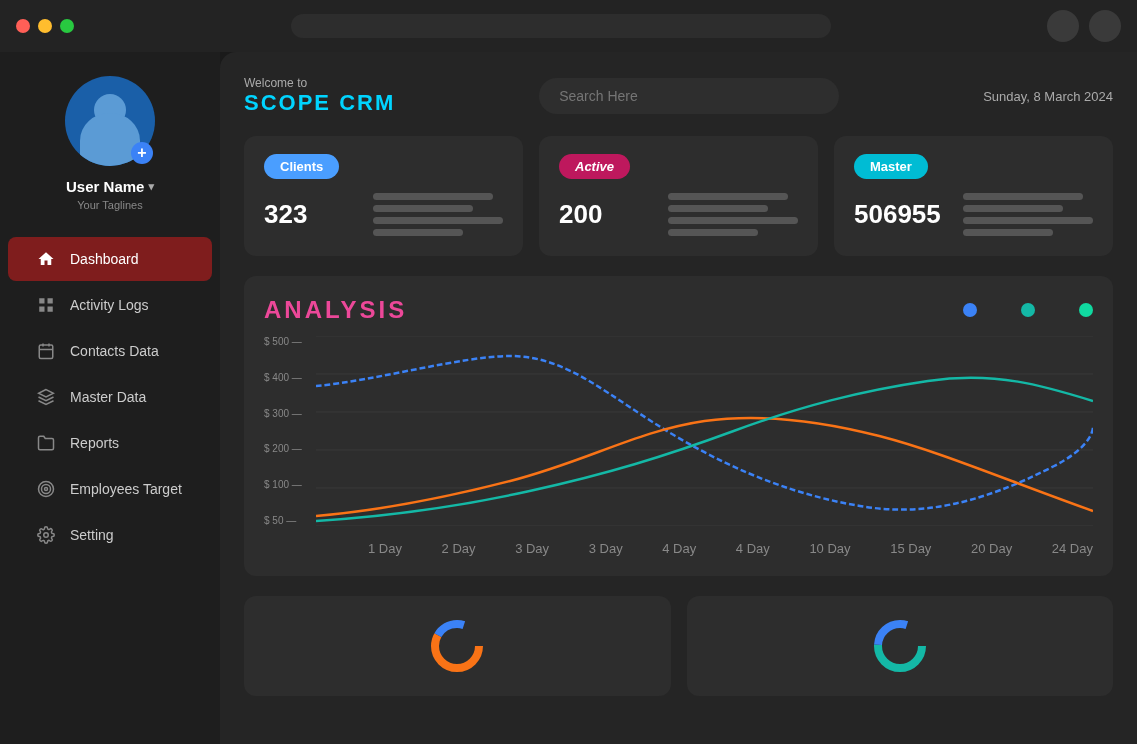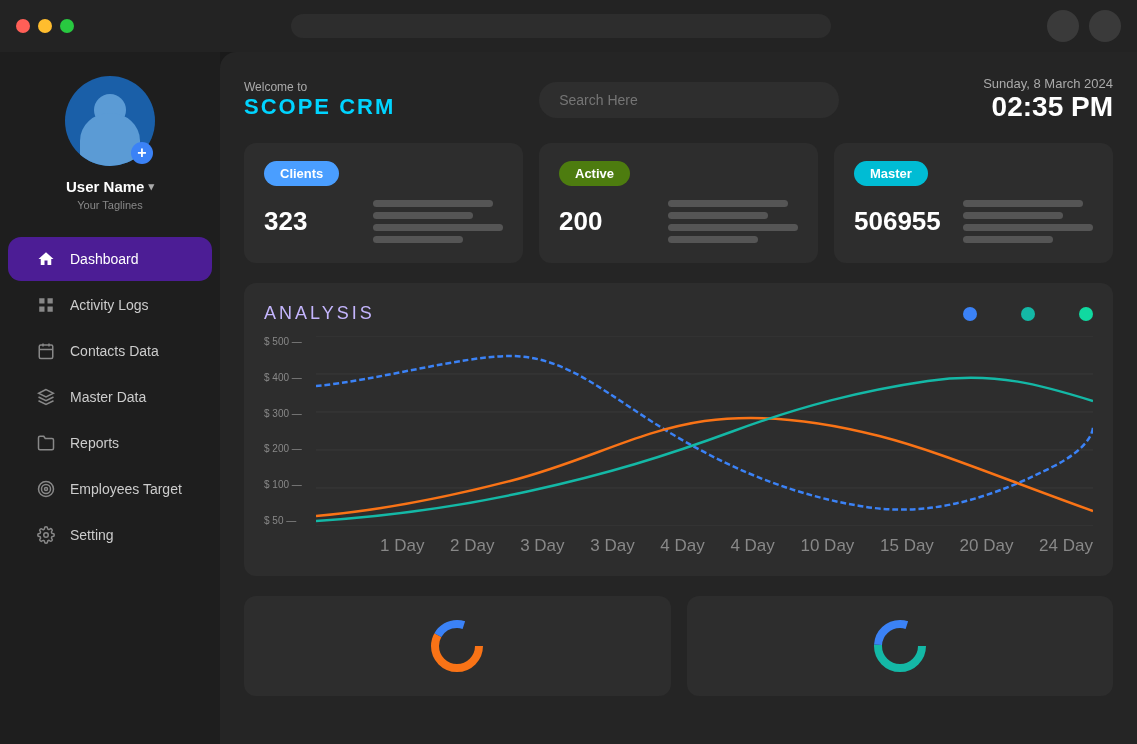--- a/index.html
+++ b/index.html
@@ -91,21 +91,21 @@
     .nav-items { width: 100%; }
     .nav-item {
       display: flex; align-items: center; gap: 14px;
       padding: 12px 28px;
       cursor: pointer;
       border-radius: 8px;
       margin: 2px 8px;
       width: calc(100% - 16px);
       transition: background 0.2s;
     }
-    .nav-item.active { background: #4c1d95; border-radius: 13px; }
+    .nav-item.active { background: #7f1d1d; }
     .nav-icon { width: 20px; height: 20px; display: flex; align-items: center; justify-content: center; }
     .nav-label { font-size: 14px; color: #ccc; font-weight: 500; }
     .nav-item.active .nav-label { color: #fff; }
 
     
     .main {
       flex: 1;
       background: #252525;
       border-radius: 16px 0 0 0;
       padding: 24px;
@@ -146,21 +146,21 @@
     }
     .stat-badge {
       display: inline-block;
       padding: 5px 16px;
       border-radius: 20px;
       font-size: 13px;
       font-weight: 600;
       margin-bottom: 14px;
     }
     .badge-clients { background: #4a9eff; color: #fff; }
-    .badge-active { background: #4d7c0f; color: #fff; }
+    .badge-active { background: #be185d; color: #fff; font-style: italic; }
     .badge-profit { background: #00bcd4; color: #fff; }
     .stat-body { display: flex; align-items: center; justify-content: space-between; }
     .stat-value { font-size: 26px; font-weight: 700; color: #fff; }
     .stat-bars { display: flex; flex-direction: column; gap: 5px; }
     .stat-bar {
       height: 7px; border-radius: 4px;
       background: #444;
     }
     .stat-bar:nth-child(1) { width: 120px; }
     .stat-bar:nth-child(2) { width: 100px; }
@@ -174,23 +174,23 @@
       padding: 20px;
       margin-bottom: 20px;
     }
     .analysis-header {
       display: flex;
       align-items: center;
       justify-content: space-between;
       margin-bottom: 12px;
     }
     .analysis-title {
-      font-size: 18px;
-      font-weight: 400;
-      color: #c4b5fd;
+      font-size: 24px;
+      font-weight: 700;
+      color: #ec4899;
       letter-spacing: 3px;
     }
     .legend { display: flex; gap: 24px; align-items: center; }
     .legend-dot {
       width: 12px; height: 12px; border-radius: 50%;
       display: inline-block; margin-right: 0;
     }
 
     .chart-area { position: relative; height: 220px; }
     .y-labels {
@@ -205,21 +205,21 @@
       width: calc(100% - 52px);
       height: 190px;
     }
     .x-labels {
       display: flex;
       justify-content: space-between;
       margin-left: 52px;
       margin-top: 0;
       padding-top: 4px;
     }
-    .x-label { font-size: 17px; color: #888; margin-left: 12px; }
+    .x-label { font-size: 13px; color: #888; }
 
     
     .bottom-row { display: flex; gap: 16px; }
     .bottom-card {
       flex: 1;
       background: #2d2d2d;
       border-radius: 12px;
       padding: 20px;
       height: 100px;
     }
@@ -332,21 +332,20 @@
     <div class="header">
       <div>
         <div class="welcome-text">Welcome to</div>
         <div class="crm-title">SCOPE CRM</div>
       </div>
       <input class="search-bar" type="text" placeholder="Search Here" style="">
       <div class="datetime">
         <div class="date-label">
           <span>Sunday,</span> <span>8 March 2024</span>
         </div>
-        <div class="time-label">02:35 PM</div>
       </div>
     </div>
 
     <div class="stats-row">
       <div class="stat-card">
         <span class="stat-badge badge-clients">Clients</span>
         <div class="stat-body">
           <span class="stat-value">323</span>
           <div class="stat-bars">
             <div class="stat-bar" style="width:120px;background:#555;"></div>

